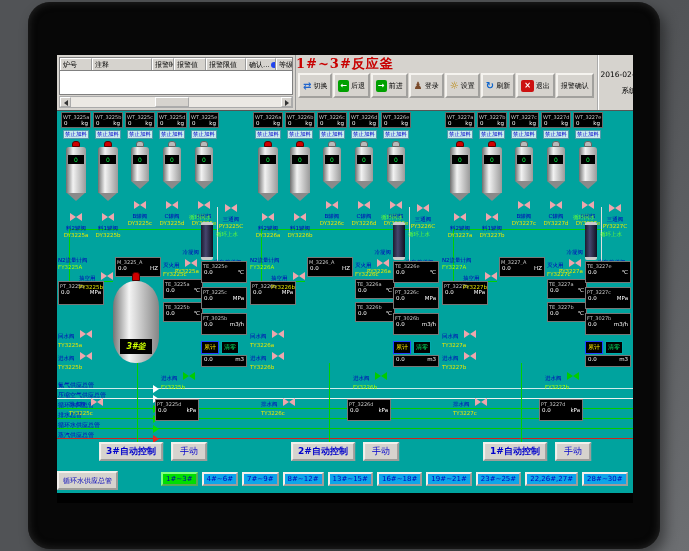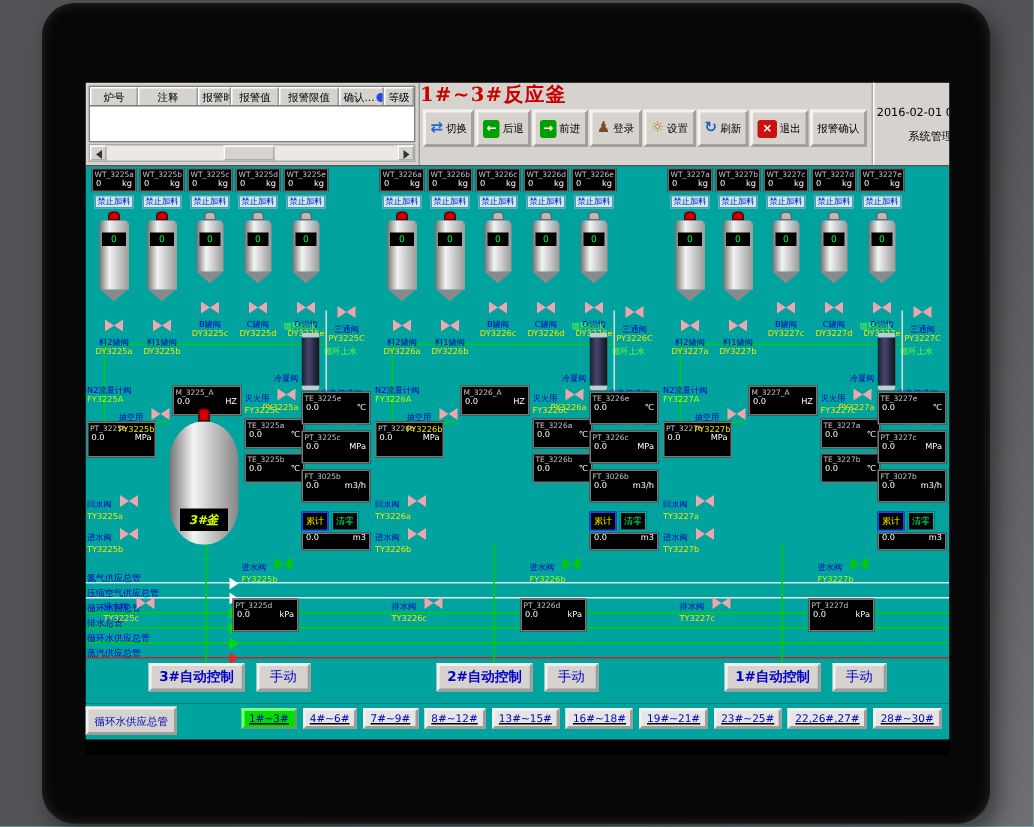--- a/index.html
+++ b/index.html
@@ -6,23 +6,23 @@
   body { width:689px; height:551px; overflow:hidden; }
   .stage { position:relative; width:689px; height:551px; background:linear-gradient(135deg,#515356 55%,#6d6f72); }
   .bezel { position:absolute; left:28px; top:2px; width:632px; height:547px; background:#070707;
            border-radius:22px; box-shadow:inset 0 0 8px #2a2a2a, 5px 7px 14px rgba(0,0,0,.45); }
   .screen { position:absolute; left:29px; top:53px; width:576px; height:448px; background:#000; overflow:hidden; }
 
   
   .topbar { height:56px; display:flex; background:#d6d3ce; border-bottom:1px solid #555; }
   .alarm-table { width:238px; padding:2px 2px 0 2px; }
   .alarm-grid { background:#fff; border:1px solid #808080; height:38px; overflow:hidden; }
-  .alarm-cols { display:flex; background:#d6d3ce; border-bottom:1px solid #808080; height:13px;text-align:center; }
+  .alarm-cols { display:flex; background:#d6d3ce; border-bottom:1px solid #808080; height:13px; }
   .alarm-col { font-size:7px; color:#000; border-right:1px solid #9a9a9a; padding:1px 2px; white-space:nowrap; overflow:hidden; flex:none; background:#d6d3ce; border-top:1px solid #fff; border-left:1px solid #fff; }
-  .alarm-col:nth-of-type(1){width:32px}.alarm-col:nth-of-type(2){width:40px}
+  .alarm-col:nth-of-type(1){width:32px}.alarm-col:nth-of-type(2){width:60px}
   .alarm-col:nth-of-type(3){width:22px}.alarm-col:nth-of-type(4){width:32px}
   .alarm-col:nth-of-type(5){width:40px}.alarm-col:nth-of-type(6){width:30px}
   .alarm-col:nth-of-type(7){width:20px}
   .alarm-col:nth-of-type(6)::after{content:"";display:inline-block;width:6px;height:6px;background:#2244ee;border-radius:50%;margin-left:1px;vertical-align:middle;}
   .alarm-scroll { display:flex; height:12px; margin-top:1px; background:#ece9e4; border:1px solid #aaa; align-items:center; }
   .sarrow { width:11px; height:10px; background:#d6d3ce; border:1px outset #fff; position:relative; }
   .sarrow i { position:absolute; top:2px; width:0; height:0; }
   .sarrow.left i { left:3px; border-top:3px solid transparent; border-bottom:3px solid transparent; border-right:4px solid #333; }
   .sarrow.right i { left:3px; border-top:3px solid transparent; border-bottom:3px solid transparent; border-left:4px solid #333; }
   .strack { flex:1; height:10px; position:relative; }
@@ -128,22 +128,22 @@
   .retw { left:1px; top:212px; } .inw { left:1px; top:234px; }
   .drw  { left:12px; top:280px; } .ginw { left:104px; top:254px; }
 
   .autoctl { position:absolute; top:331px; left:50%; transform:translateX(-50%); display:flex; gap:8px; }
   .abtn { background:#d6d3ce; border:2px outset #f2f0ec; color:#0000cc; font-weight:bold; font-size:9px; padding:1px 5px; cursor:pointer; white-space:nowrap; }
   .mbtn { background:#d6d3ce; border:2px outset #f2f0ec; color:#0000cc; font-size:9px; padding:1px 7px; cursor:pointer; white-space:nowrap; }
 
   
   .botbar { height:24px; background:#00a39e; position:relative; }
   .sound-ack { position:absolute; left:0; top:2px; height:19px; background:#d6d3ce; border:2px outset #f2f0ec; color:#0000bb; font-size:7px; padding:0 4px; cursor:pointer; white-space:nowrap; }
-  .navbtns { position:absolute; left:104px; top:3px; display:flex; gap:4px;text-decoration:underline; }
-  .navbtn { background:#e5e5e5; border:2px outset #f2f0ec; color:#0000bb; font-size:7px; padding:1px 3px; cursor:pointer; white-space:nowrap; }
+  .navbtns { position:absolute; left:104px; top:3px; display:flex; gap:4px; }
+  .navbtn { background:#0ea5e9; border:2px outset #f2f0ec; color:#0000bb; font-size:7px; padding:1px 3px; cursor:pointer; white-space:nowrap; }
   .navbtn:first-of-type { background:#00dd00; border-color:#7fff7f; color:#0000aa; }
   .screen-foot { height:10px; background:#000; }
 </style>
 </head>
 <body>
 
 <div class="stage">
   <div class="bezel">
     <div class="screen">
 

